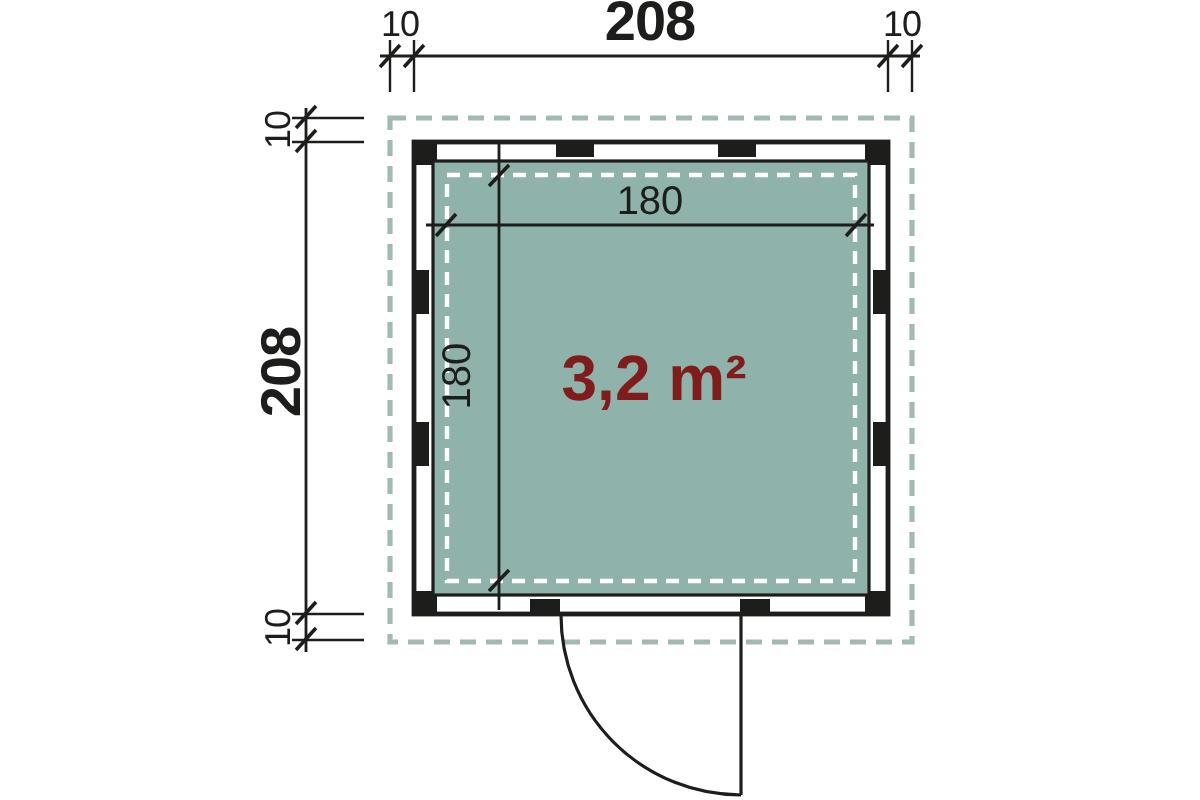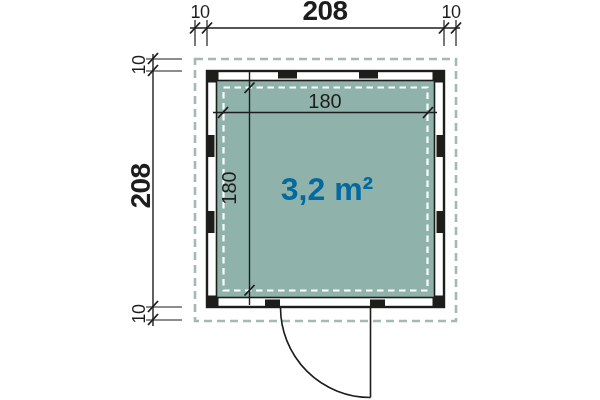--- a/index.html
+++ b/index.html
@@ -9,21 +9,21 @@
   }
   .plan-svg{position:absolute;left:0;top:0;}
   .lbl{
     position:absolute;transform:translate(-50%,-50%);
     white-space:nowrap;line-height:1;letter-spacing:-0.5px;
   }
   .lbl.rot{transform:translate(-50%,-50%) rotate(-90deg);}
   .sz-sm{font-size:18px;font-weight:400;}
   .sz-md{font-size:20px;font-weight:400;letter-spacing:0;}
   .sz-big{font-size:28px;font-weight:800;}
-  .area-lbl{font-size:32px;font-weight:700;color:#0369a1;letter-spacing:0;}
+  .area-lbl{font-size:32px;font-weight:700;color:#7f1d1d;letter-spacing:0;}
 </style>
 </head>
 <body>
 
 <div class="canvas">
 
   <svg class="plan-svg" width="600" height="400" viewBox="0 0 600 400">
 
     <rect x="195" y="59" width="261" height="262" fill="none" stroke-width="2.6" stroke-dasharray="8 5" stroke="#A3B9B3"></rect>
 

